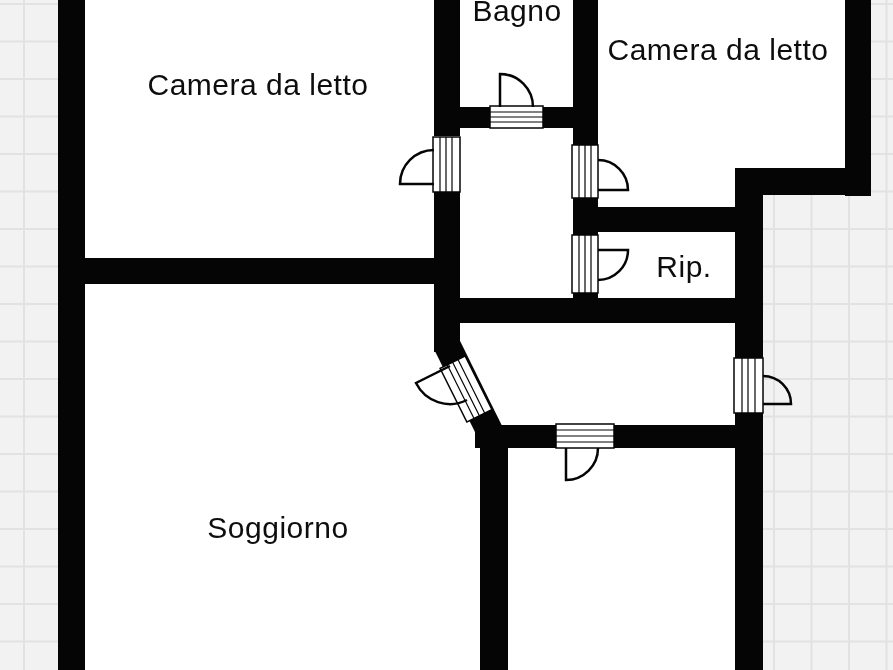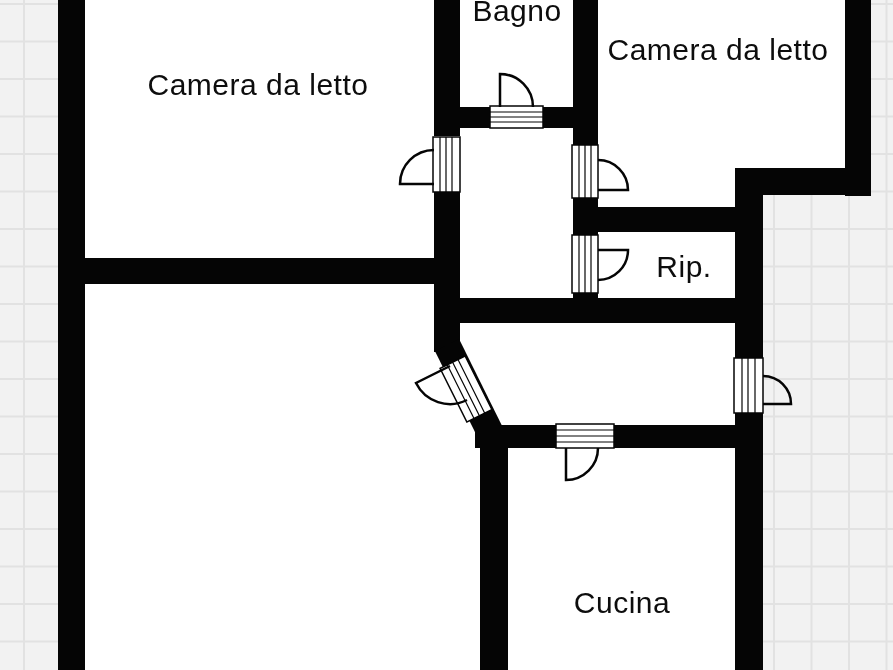--- a/index.html
+++ b/index.html
@@ -96,14 +96,14 @@
       <path class="door-line" d="M763,404 L791,404 A28,28 0 0 0 763,376"></path>
       <path class="door-line" d="M566,448 L566,480 A32,32 0 0 0 598,448"></path>
       <path class="door-line" d="M450,366 L416,383 A38,38 0 0 0 467,400"></path>
     </g>
   </svg>
 
   <div class="room-label" style="left:258px; top:85px;">Camera da letto</div>
   <div class="room-label" style="left:517px; top:11px;">Bagno</div>
   <div class="room-label" style="left:718px; top:50px;">Camera da letto</div>
   <div class="room-label" style="left:684px; top:267px;">Rip.</div>
-  <div class="room-label" style="left:622px; top:603px;">Cucina</div>
+  <div class="room-label" style="left:278px; top:528px;">Soggiorno</div>
 </div>
 
 </body></html>

